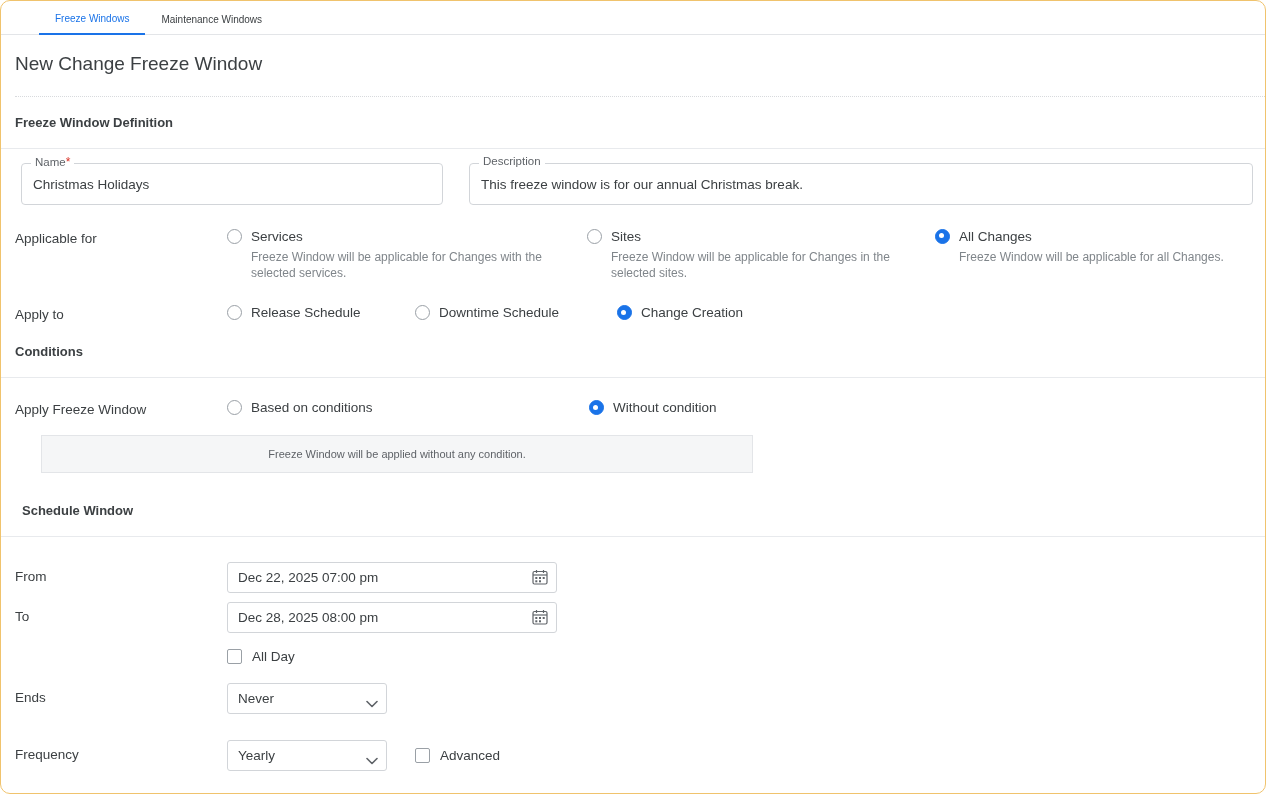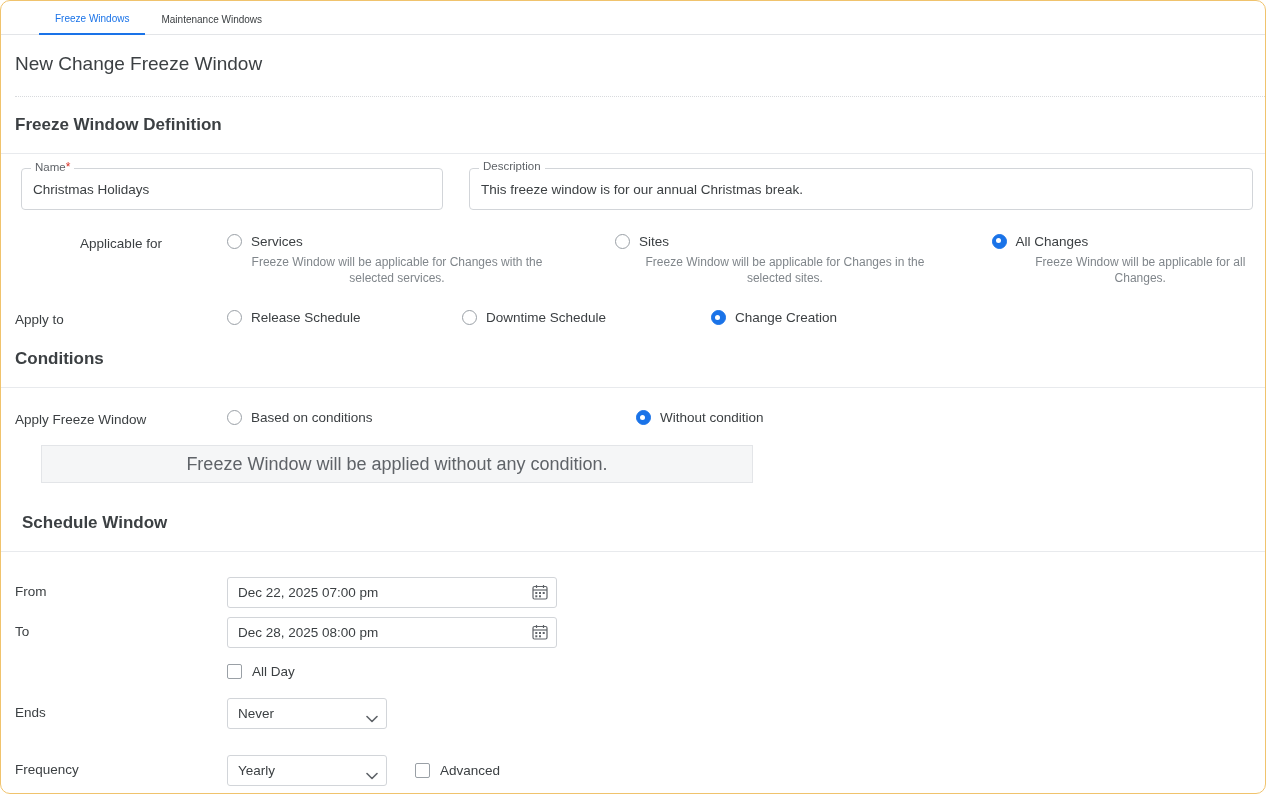--- a/index.html
+++ b/index.html
@@ -49,21 +49,21 @@
     padding: 18px 0 0 14px;
     font-weight: 400;
   }
   .dotted-rule {
     border-bottom: 1px dotted #d8dadd;
     margin: 21px 0 0 14px;
   }
 
   
   .section-title {
-    font-size: 17px;
+    font-size: 13px;
     font-weight: bold;
     color: #3c4043;
     padding: 18px 0 0 14px;
   }
   .hr {
     border-bottom: 1px solid #e8eaed;
     margin-top: 18px;
   }
 
   
@@ -111,21 +111,20 @@
     width: 212px;
     font-size: 13.5px;
     color: #3c4043;
     padding-top: 2px;
     flex-shrink: 0;
   }
 
   .radio-group {
     display: flex;
     flex: 1;
-    gap: 47px;
   }
   .radio-opt {
     display: flex;
     flex-direction: column;
     cursor: pointer;
   }
   .radio-line {
     display: flex;
     align-items: center;
     gap: 9px;
@@ -172,21 +171,21 @@
   
   .cond-banner {
     margin: 18px 0 0 40px;
     width: 712px;
     height: 38px;
     background: #f5f6f7;
     border: 1px solid #e3e5e8;
     display: flex;
     align-items: center;
     justify-content: center;
-    font-size: 18px;
+    font-size: 11px;
     color: #5f6368;
   }
 
   
   .date-wrap {
     position: relative;
     width: 330px;
   }
   .date-wrap input {
     width: 100%;
@@ -256,21 +255,21 @@
     <div class="field field-name">
       <label class="float"><span>Name</span><span class="req">*</span></label>
       <input class="txt" type="text" value="Christmas Holidays" style="">
     </div>
     <div class="field field-desc">
       <label class="float">Description</label>
       <input class="txt" type="text" value="This freeze window is for our annual Christmas break." style="">
     </div>
   </div>
 
-  <div class="row" style="padding-top:24px;text-align:center;">
+  <div class="row" style="padding-top:24px;">
     <div class="row-label">Applicable for</div>
     <div class="radio-group">
       <div class="radio-opt" style="width:360px;">
         <div class="radio-line">
           <span class="radio"></span>
           <span class="radio-text">Services</span>
         </div>
         <div class="radio-help">Freeze Window will be applicable for Changes with the selected services.</div>
       </div>
       <div class="radio-opt" style="width:348px;">

